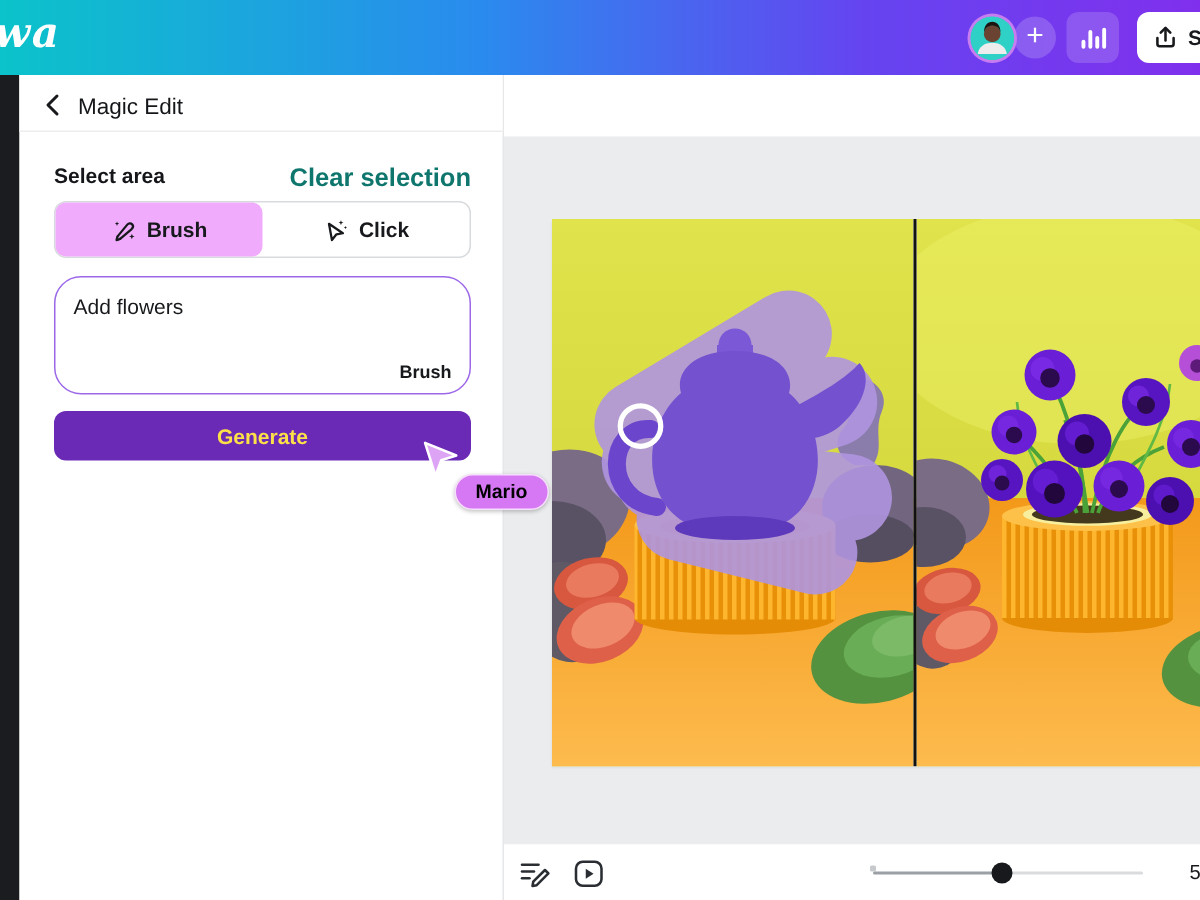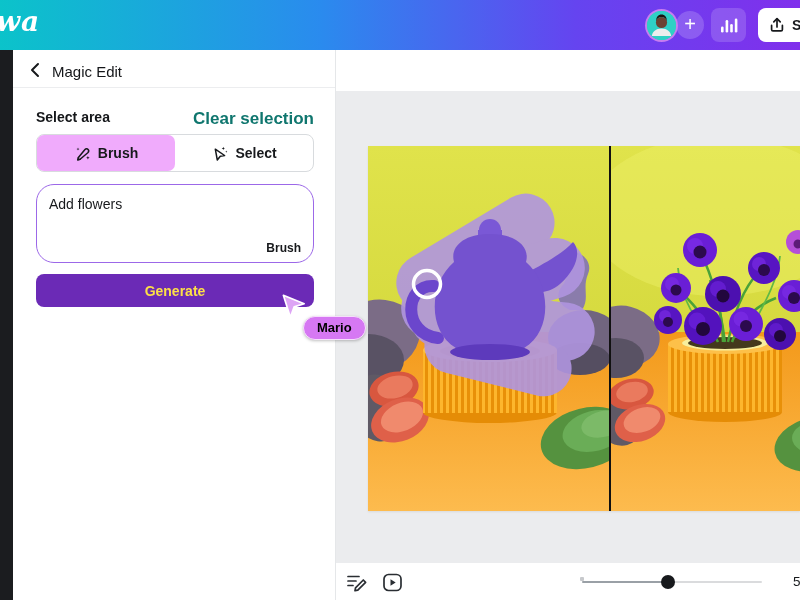--- a/index.html
+++ b/index.html
@@ -144,21 +144,21 @@
         <path d="M13.9 10.9 l.5 1.3 1.3 .5 -1.3 .5 -.5 1.3 -.5 -1.3 -1.3 -.5 1.3 -.5 z" fill="#17191c"></path>
       </svg>
       <span>Brush</span>
     </div>
     <div class="tool">
       <svg width="17" height="17" viewBox="0 0 17 17">
         <path d="M6.3 15 L4.3 4.2 L13.6 10.5 L9.3 11.2 L6.3 15 Z" fill="none" stroke="#17191c" stroke-width="1.5" stroke-linejoin="round"></path>
         <path d="M12.3 1.8 l.45 1.2 1.2 .45 -1.2 .45 -.45 1.2 -.45 -1.2 -1.2 -.45 1.2 -.45 z" fill="#17191c"></path>
         <path d="M15.3 5.6 l.3 .8 .8 .3 -.8 .3 -.3 .8 -.3 -.8 -.8 -.3 .8 -.3 z" fill="#17191c"></path>
       </svg>
-      <span>Select</span>
+      <span>Click</span>
     </div>
   </div>
 
   <div class="abs prompt-box">
     <textarea spellcheck="false" style="">Add flowers</textarea>
     <div class="prompt-clear">Brush</div>
   </div>
 
   <button class="abs generate-btn">Generate</button>
 

